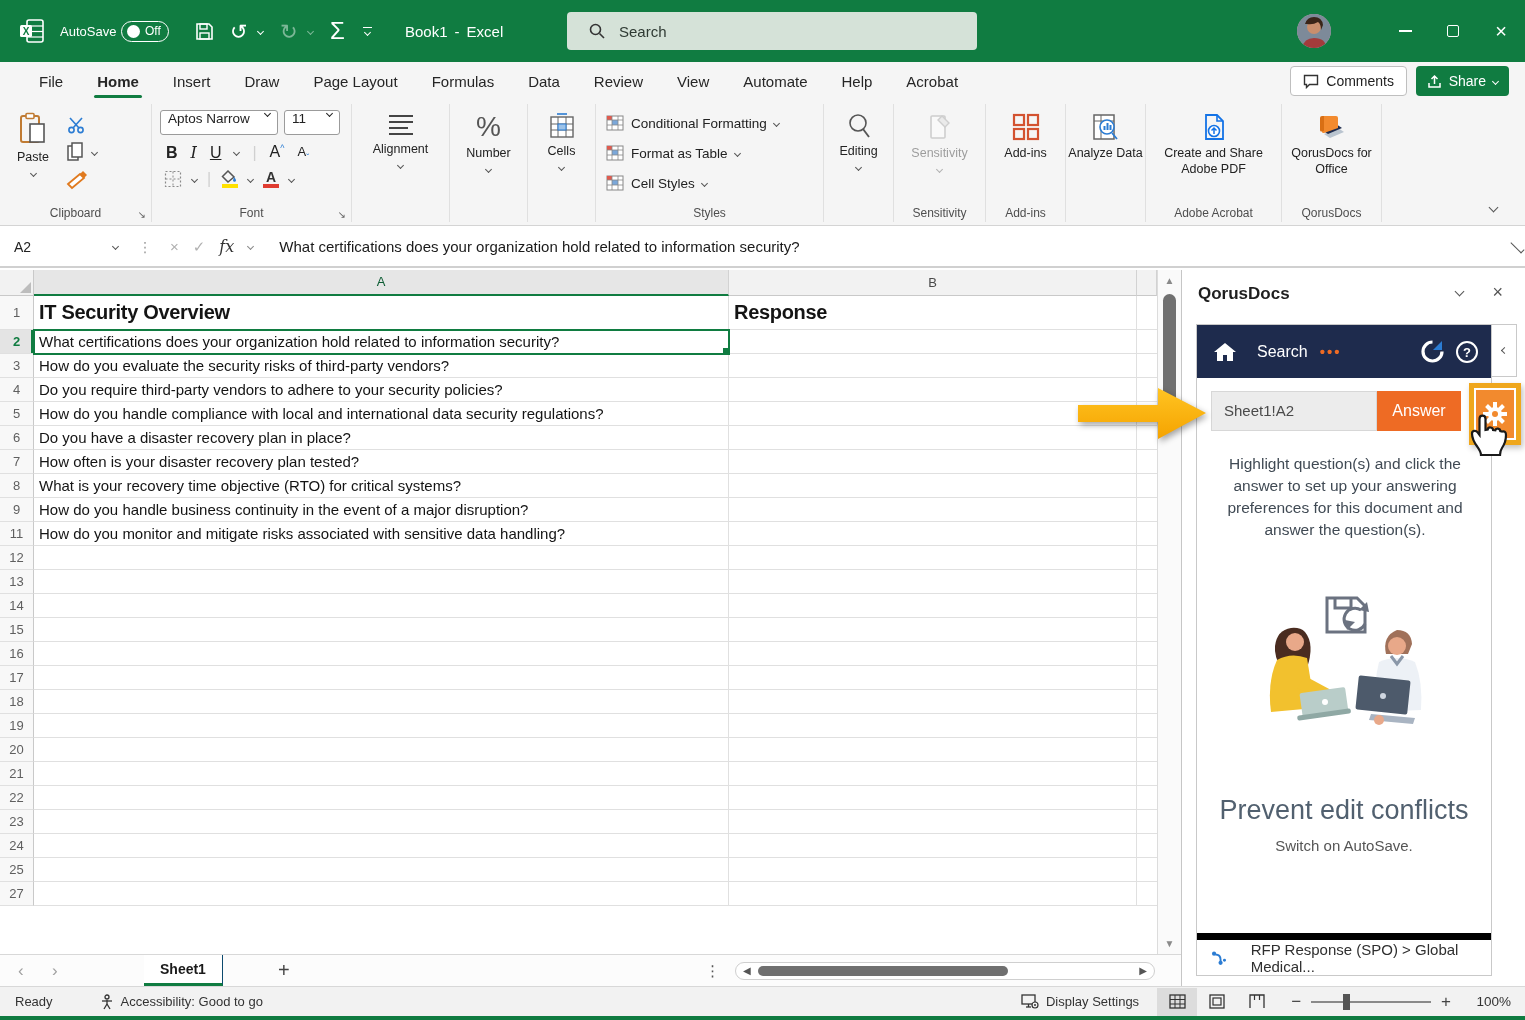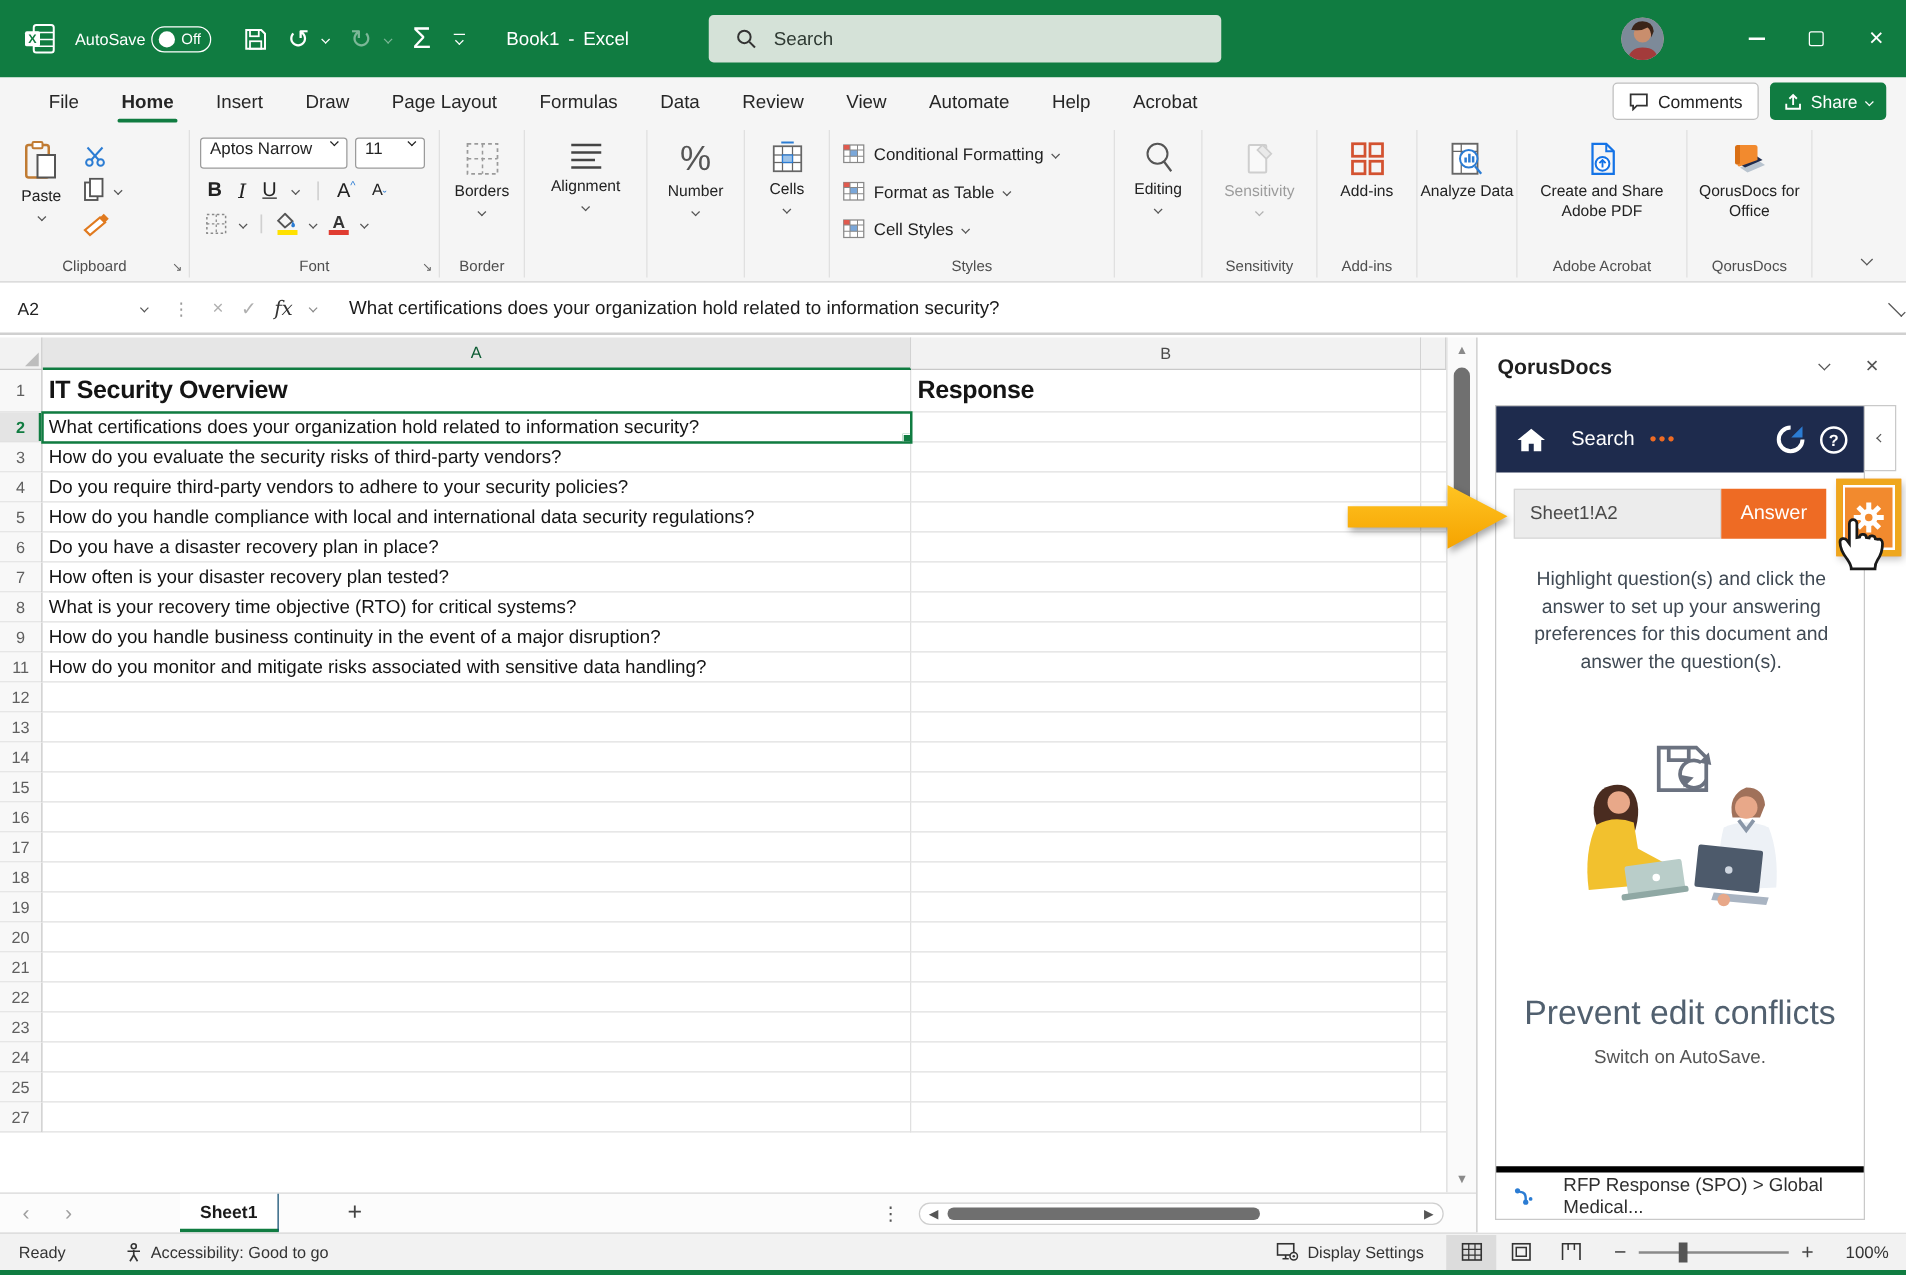--- a/index.html
+++ b/index.html
@@ -121,21 +121,21 @@
   .nav-dots { color:#EE6B24; font-size:15px; font-weight:bold; letter-spacing:2px; margin-left:12px; }
   .nav-right { position:absolute; right:12px; display:flex; align-items:center; gap:10px; }
   .ref-row { position:absolute; left:14px; top:66px; display:flex; }
   .ref-input { width:166px; height:40px; background:#ececec; border:1px solid #d7d7d7; font-size:15px; color:#4a4a4a; line-height:38px; padding-left:12px; }
   .answer-btn { width:84px; height:40px; background:#EE6B24; color:#fff; font-size:16px; text-align:center; line-height:40px; }
   .gear-btn { position:absolute; left:258px; top:-8px; width:52px; height:62px; background:#F28A2E; border:5px solid #EFA71D; box-shadow:inset 0 0 0 2px #fff, 2px 3px 6px rgba(0,0,0,.25); display:flex; align-items:center; justify-content:center; z-index:5; }
   .help-text { position:absolute; left:18px; top:128px; width:260px; text-align:center; font-size:15.5px; color:#404a54; line-height:22px; }
   .illus { position:absolute; left:42px; top:265px; }
   .pslogan { position:absolute; left:0; top:470px; width:100%; text-align:center; font-size:27px; color:#51606f; }
   .psub { position:absolute; left:0; top:512px; width:100%; text-align:center; font-size:15px; color:#555; }
-  .pfooter { position:absolute; left:0; bottom:0; width:100%; height:42px; border-top:5px solid #000000; display:flex; align-items:center; gap:24px; padding-left:14px; font-size:15px; color:#2f2f2f; }
+  .pfooter { position:absolute; left:0; bottom:0; width:100%; height:42px; border-top:7px solid #000000; display:flex; align-items:center; gap:24px; padding-left:14px; font-size:15px; color:#2f2f2f; }
 
   
   .annot-arrow { position:absolute; left:1078px; top:384px; z-index:8; filter:drop-shadow(2px 3px 3px rgba(0,0,0,.35)); }
   .hand-cursor { position:absolute; left:1467px; top:412px; z-index:9; }
 </style>
 </head>
 <body>
 
 <div class="root">
 
@@ -346,32 +346,20 @@
           <span class="colorbar" style="background:#ffe100"></span>
         </span>
         <span class="chev sm" style="color:#555"></span>
         <span style="display:inline-flex;flex-direction:column;align-items:center;font-size:14px;color:#333;font-weight:bold;line-height:12px">A<span class="colorbar" style="background:#e03c31"></span></span>
         <span class="chev sm" style="color:#555"></span>
       </div>
       <span class="glabel">Font</span>
       <span class="launcher">↘</span>
     </div>
 
-    <div class="rgroup" style="width:68px">
-      <div class="bigbtn">
-        <svg width="30" height="30" viewBox="0 0 30 30">
-            <rect x="3" y="3" width="24" height="24" fill="none" stroke="#9a9a9a" stroke-width="1.4" stroke-dasharray="3 2.5"></rect>
-            <line x1="15" y1="3" x2="15" y2="27" stroke="#9a9a9a" stroke-width="1.2" stroke-dasharray="3 2.5"></line>
-            <line x1="3" y1="15" x2="27" y2="15" stroke="#9a9a9a" stroke-width="1.2" stroke-dasharray="3 2.5"></line>
-          </svg>
-        <span class="cap">Borders</span>
-        <span class="chev sm bb-chev"></span>
-      </div>
-      <span class="glabel">Border</span>
-    </div>
 
     <div class="rgroup" style="width:98px">
       <div class="bigbtn">
         <svg width="30" height="26" viewBox="0 0 30 26">
             <line x1="3" y1="4" x2="27" y2="4" stroke="#444" stroke-width="2"></line>
             <line x1="3" y1="10" x2="27" y2="10" stroke="#444" stroke-width="2"></line>
             <line x1="3" y1="16" x2="22" y2="16" stroke="#444" stroke-width="2"></line>
             <line x1="3" y1="22" x2="27" y2="22" stroke="#444" stroke-width="2"></line>
           </svg>
         <span class="cap">Alignment</span>

